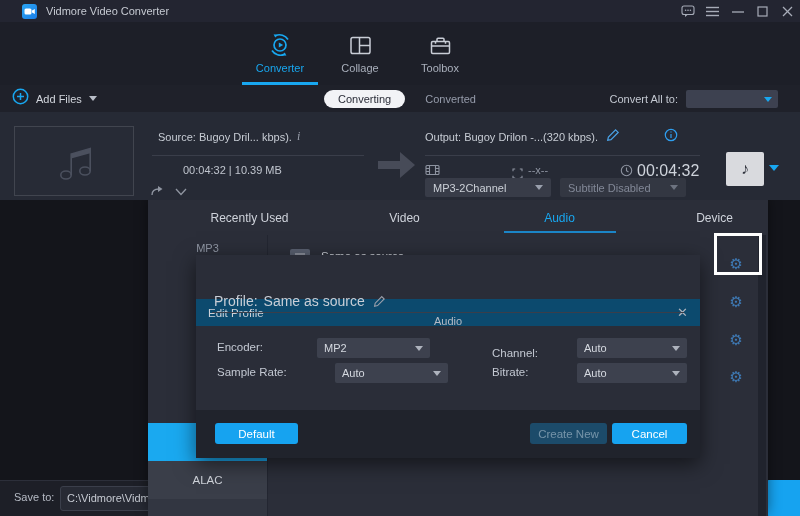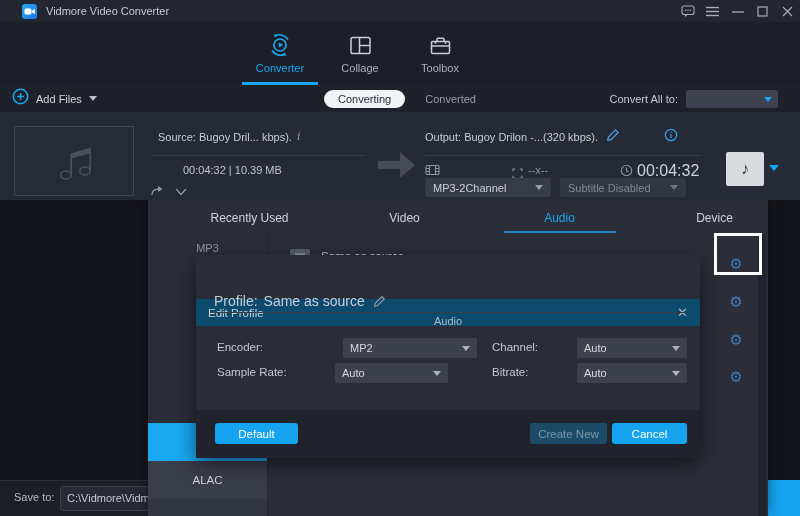--- a/index.html
+++ b/index.html
@@ -404,25 +404,25 @@
         <svg width="13" height="13" viewBox="0 0 13 13" fill="none" stroke="#9aa0ac" stroke-width="1.1">
           <path d="M8.8 1.6 l2.4 2.4 L4.6 10.6 l-3 .6.6-3z"></path>
         </svg>
       </span>
     </div>
 
     <div class="d-sep"></div>
     <div class="d-section">Audio</div>
 
     <span class="f-label" style="left:21px; top:86px;">Encoder:</span>
-    <div class="f-sel" style="left:147px; top:83px; width:134px;">
+    <div class="f-sel" style="left:121px; top:83px; width:113px;">
       <span>MP2</span>
       <span class="tri"></span>
     </div>
-    <span class="f-label" style="left:296px; top:86px;">Channel:</span>
+    <span class="f-label" style="left:296px; top:92px;">Channel:</span>
     <div class="f-sel" style="left:381px; top:83px; width:110px;">
       <span>Auto</span>
       <span class="tri"></span>
     </div>
 
     <span class="f-label" style="left:21px; top:111px;">Sample Rate:</span>
     <div class="f-sel" style="left:139px; top:108px; width:113px;">
       <span>Auto</span>
       <span class="tri"></span>
     </div>

